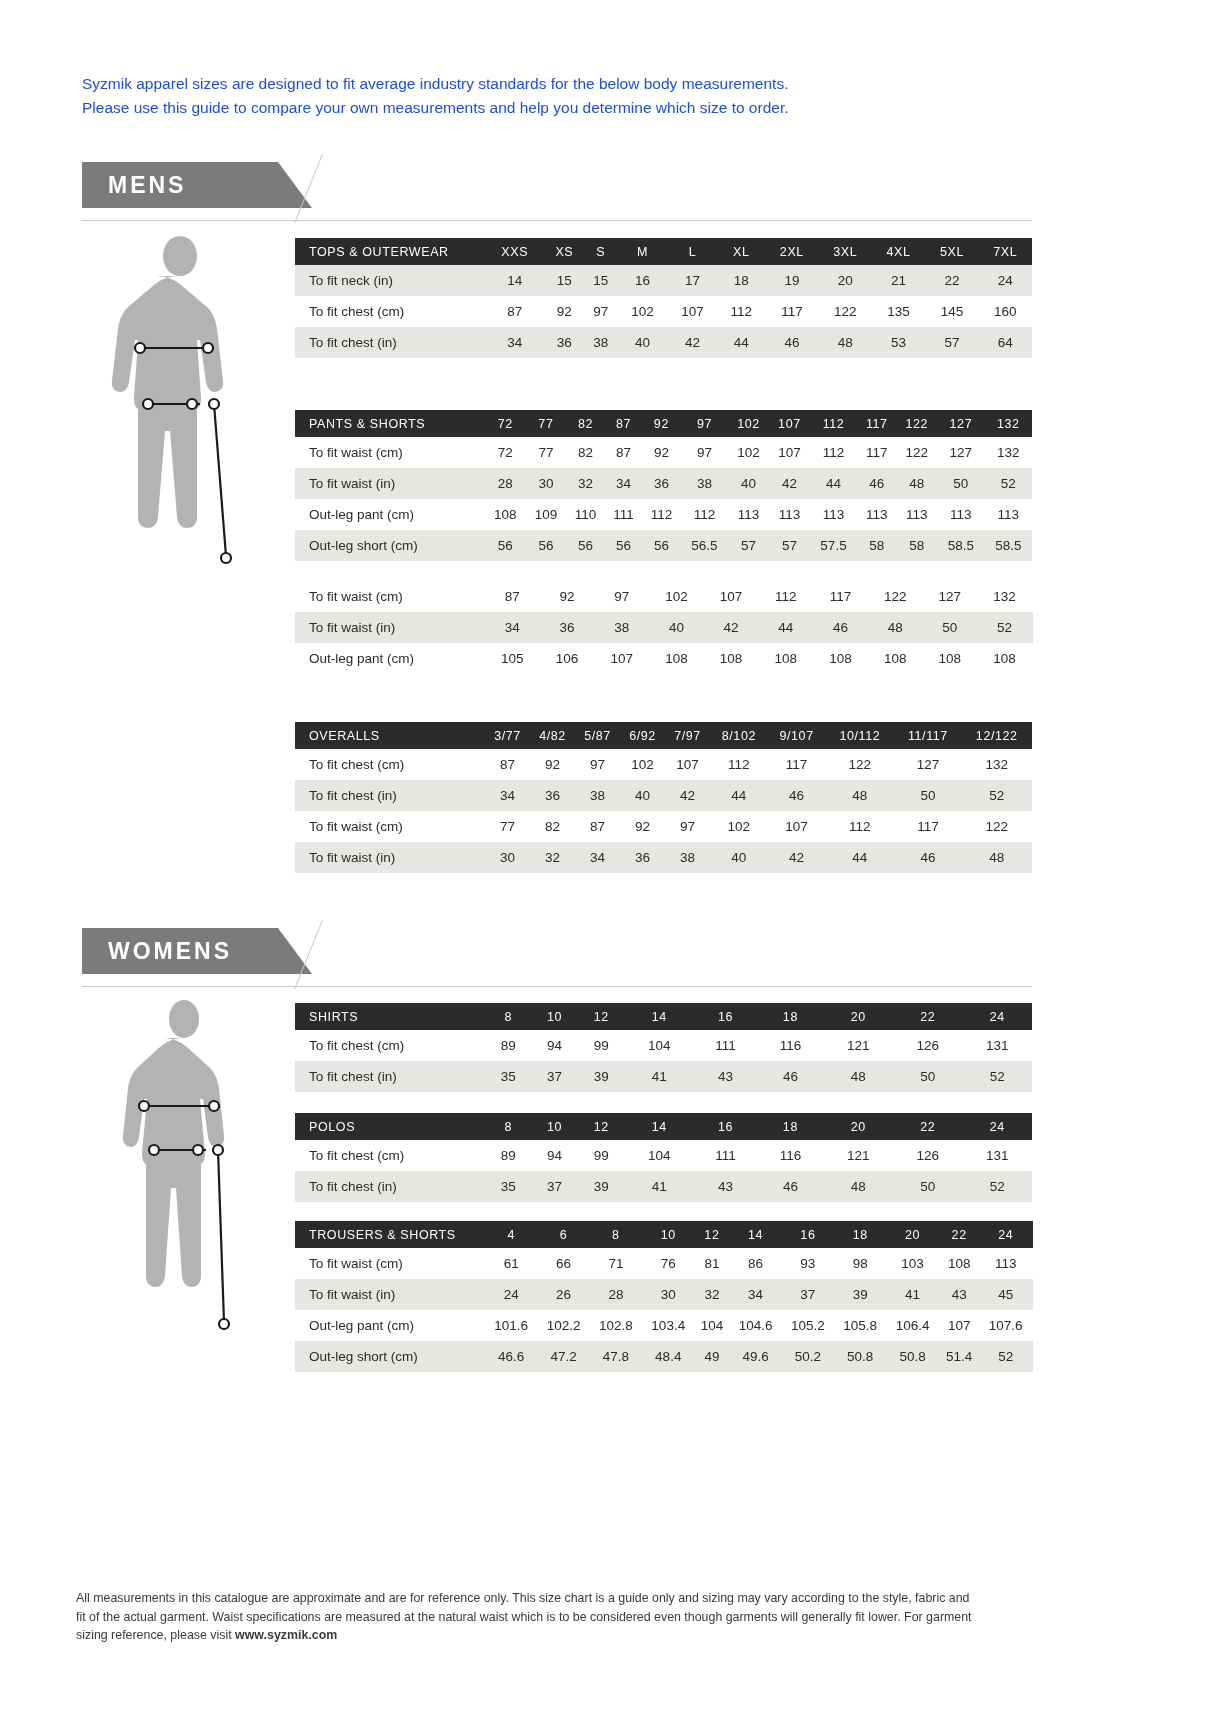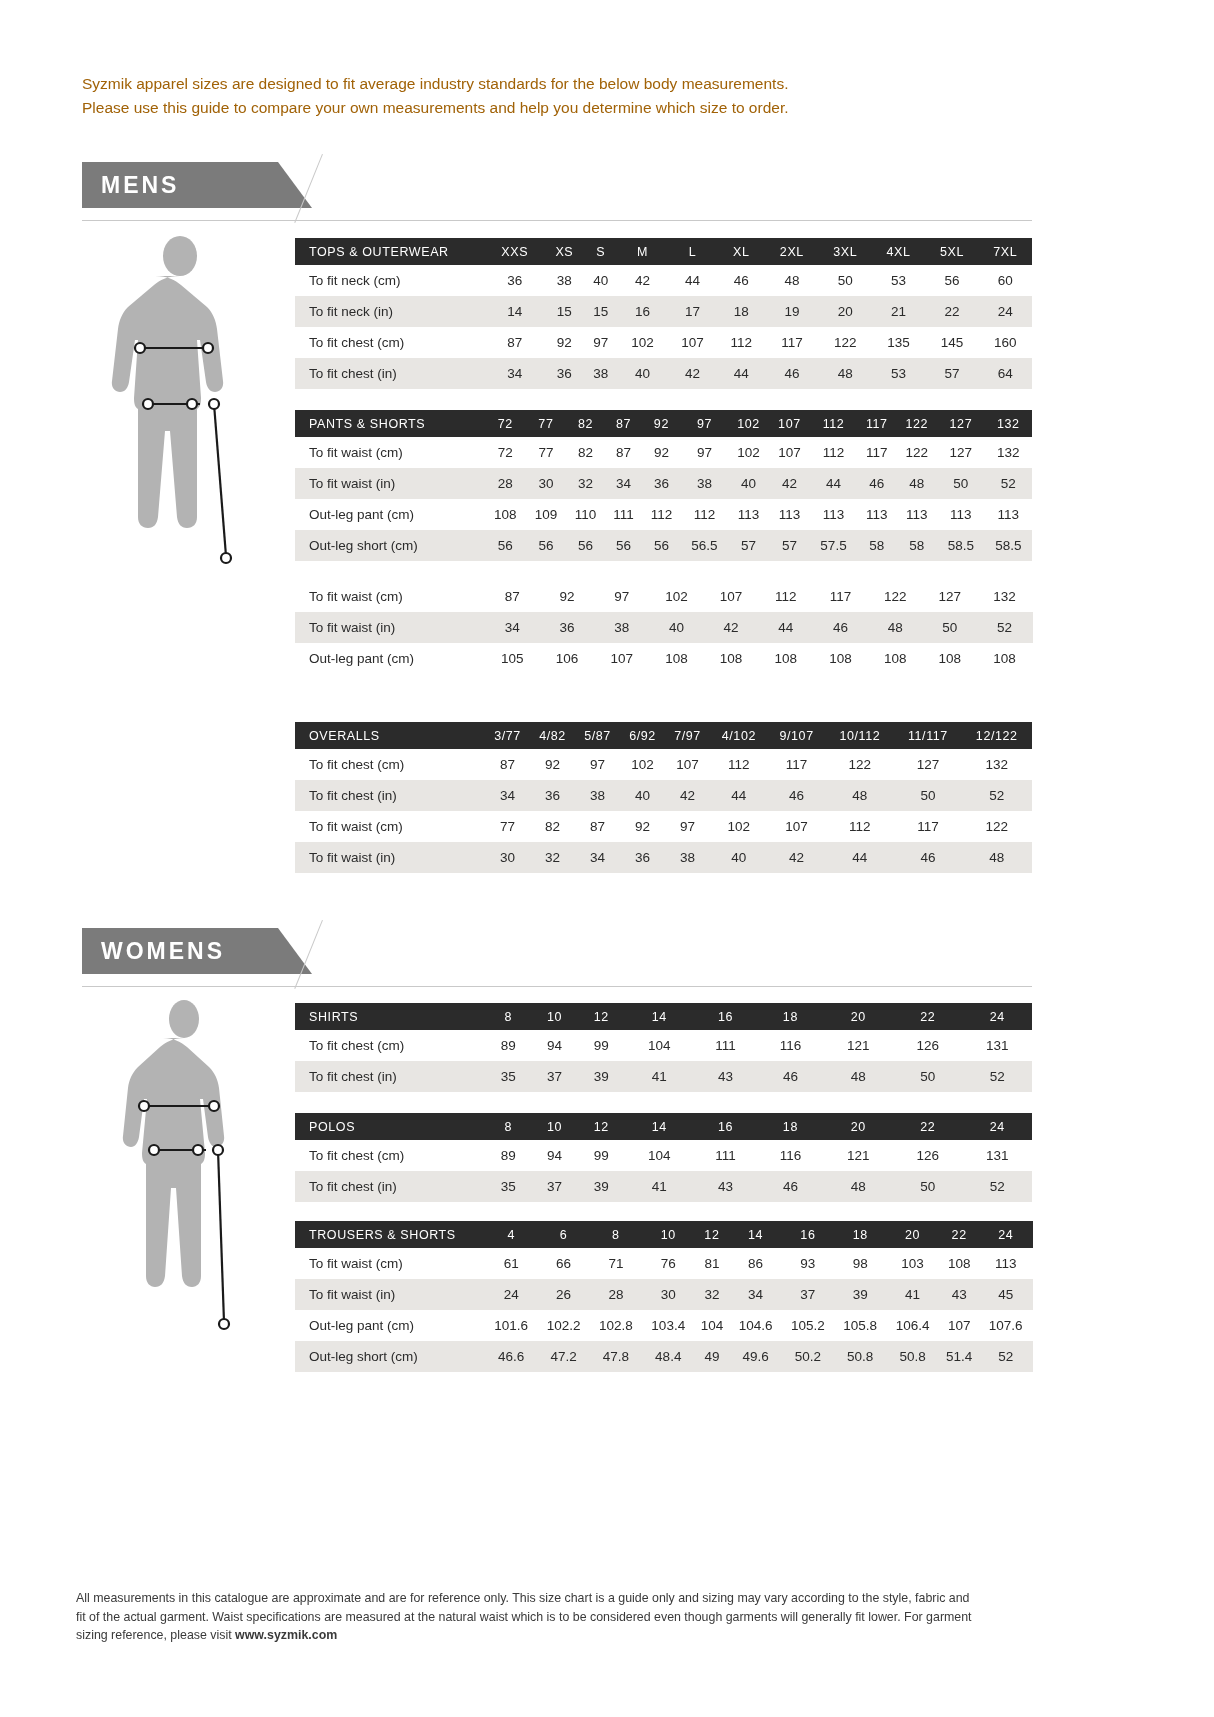--- a/index.html
+++ b/index.html
@@ -16,40 +16,40 @@
   .page { padding: 0; }
 
   
   .intro {
     position: absolute;
     left: 82px;
     top: 72px;
     width: 1000px;
     font-size: 15.5px;
     line-height: 1.55;
-    color: #a16207;
+    color: #1d4ed8;
   }
   .intro div { white-space: nowrap; }
 
   
   .banner-wrap {
     position: absolute;
     left: 82px;
     width: 950px;
     height: 62px;
   }
   .banner {
     position: absolute;
     left: 0; top: 0;
     height: 46px;
     background: #7b7b7b;
     color: #ffffff;
     display: flex;
     align-items: center;
-    padding-left: 19px;
+    padding-left: 26px;
     letter-spacing: 3px;
     font-size: 23px;
     font-weight: bold;
   }
   .banner-arrow {
     position: absolute;
     top: 0;
     width: 0; height: 0;
     border-left: 34px solid #7b7b7b;
     border-top: 46px solid transparent;
@@ -162,36 +162,20 @@
             <td class="val">L</td>
             <td class="val">XL</td>
             <td class="val">2XL</td>
             <td class="val">3XL</td>
             <td class="val">4XL</td>
             <td class="val">5XL</td>
             <td class="val">7XL</td>
             <td class="val"></td>
             <td class="val"></td>
           </tr>
-          <tr class="row odd">
-            <td class="label" style="width: 190px;">To fit neck (cm)</td>
-            <td class="val">36</td>
-            <td class="val">38</td>
-            <td class="val">40</td>
-            <td class="val">42</td>
-            <td class="val">44</td>
-            <td class="val">46</td>
-            <td class="val">48</td>
-            <td class="val">50</td>
-            <td class="val">53</td>
-            <td class="val">56</td>
-            <td class="val">60</td>
-            <td class="val"></td>
-            <td class="val"></td>
-          </tr>
           <tr class="row even">
             <td class="label" style="width: 190px;">To fit neck (in)</td>
             <td class="val">14</td>
             <td class="val">15</td>
             <td class="val">15</td>
             <td class="val">16</td>
             <td class="val">17</td>
             <td class="val">18</td>
             <td class="val">19</td>
             <td class="val">20</td>
@@ -379,21 +363,21 @@
   <div class="table-block" style="left:295px; top:722px; width:737px;">
     <table class="sz">
         <tbody>
           <tr class="head">
             <td class="label" style="width: 190px;">OVERALLS</td>
             <td class="val">3/77</td>
             <td class="val">4/82</td>
             <td class="val">5/87</td>
             <td class="val">6/92</td>
             <td class="val">7/97</td>
-            <td class="val">4/102</td>
+            <td class="val">8/102</td>
             <td class="val">9/107</td>
             <td class="val">10/112</td>
             <td class="val">11/117</td>
             <td class="val">12/122</td>
             <td class="val"></td>
             <td class="val"></td>
             <td class="val"></td>
           </tr>
           <tr class="row odd">
             <td class="label" style="width: 190px;">To fit chest (cm)</td>

